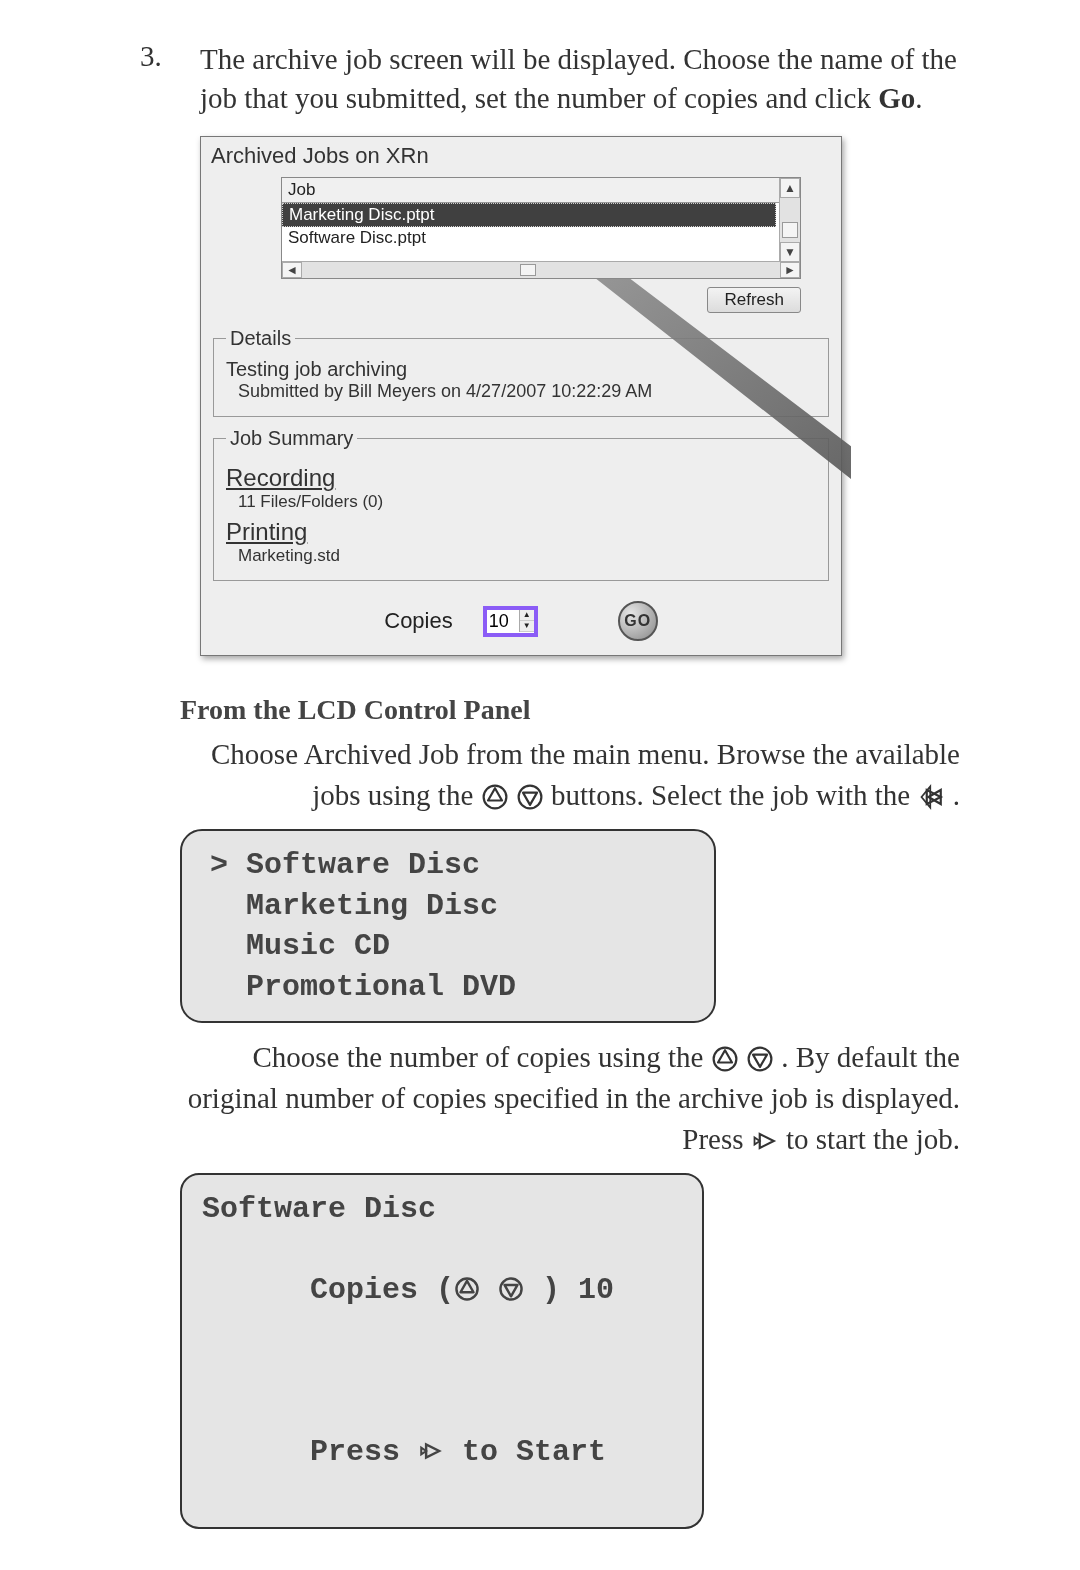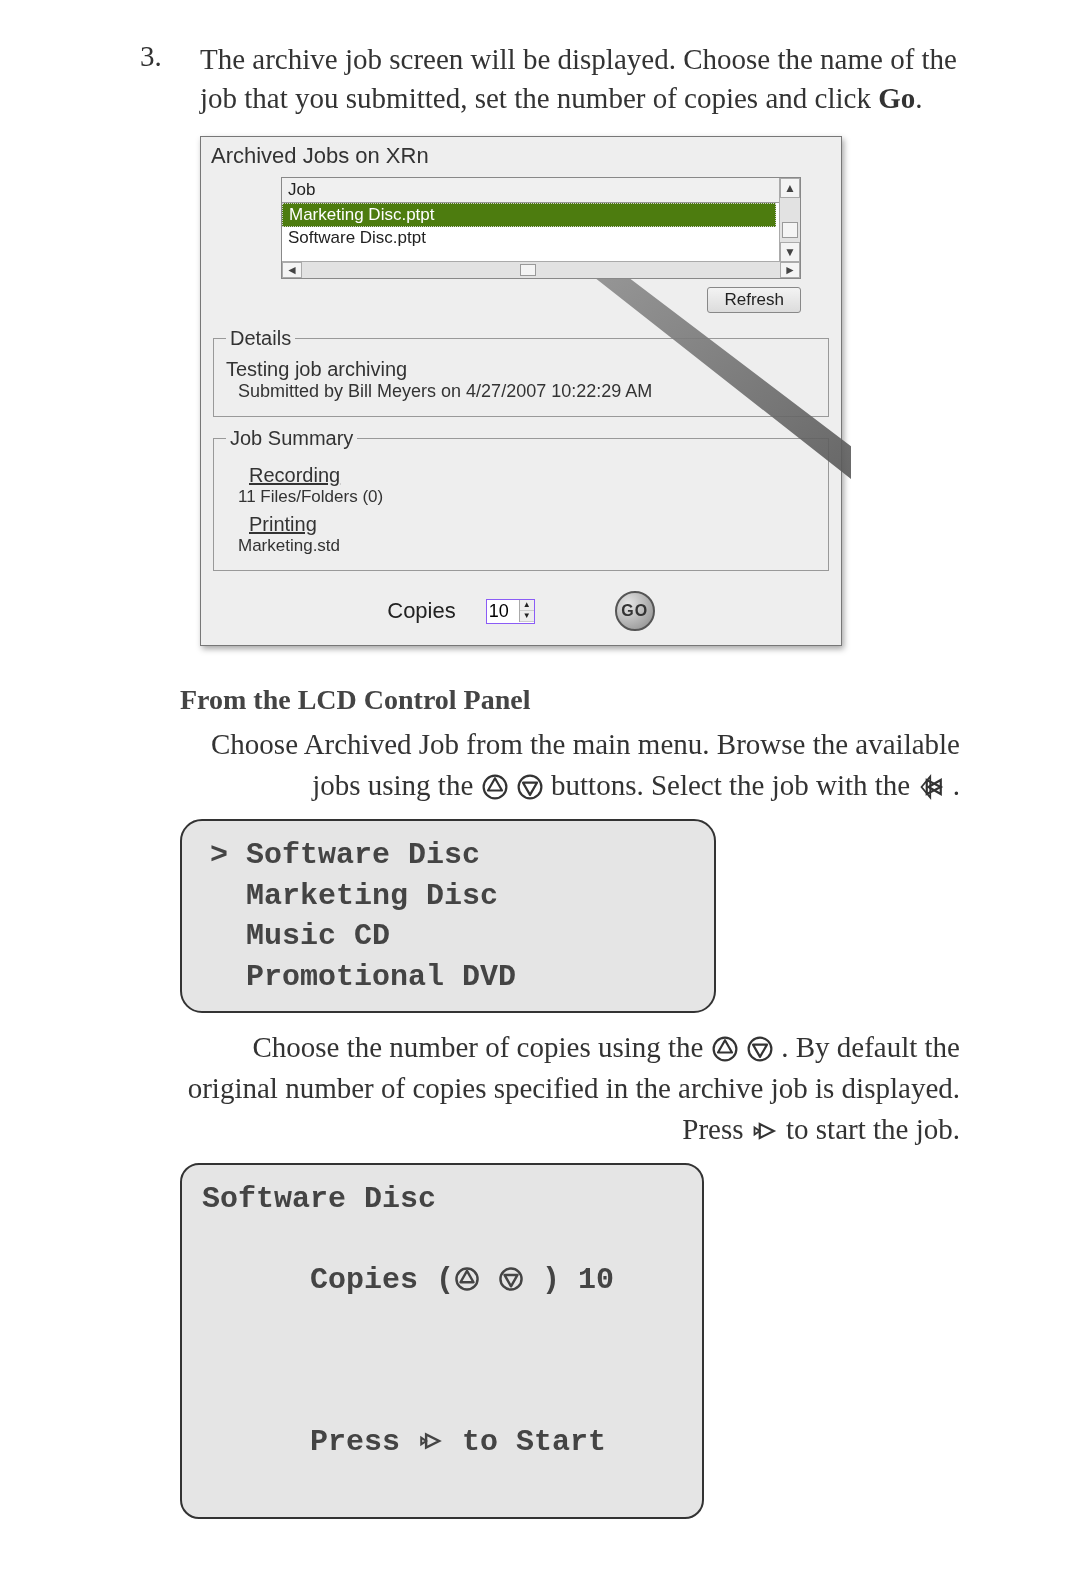--- a/index.html
+++ b/index.html
@@ -61,21 +61,21 @@
   }
   .job-rows {
     font-size: 17px;
     padding: 0 0 12px 0;
   }
   .job-row {
     padding: 1px 6px;
     white-space: nowrap;
   }
   .job-row.selected {
-    background: #4d7c0f;
+    background: #404040;
     color: #fff;
     border: 1px dotted #cfcfcf;
     margin-right: 24px;
   }
   .vscroll {
     position: absolute;
     right: 0; top: 0; bottom: 16px;
     width: 20px;
     background: #e2e2e2;
     border-left: 1px solid #aaa;
@@ -143,36 +143,35 @@
     padding: 0 4px;
     font-size: 20px;
   }
   .sub {
     font-size: 18px;
     padding-left: 12px;
     color: #333;
   }
   .hd {
     text-decoration: underline;
-    font-size: 20px;
+    font-size: 24px;
     margin-top: 6px;
-    margin-left: 23px;
   }
   .copies-row {
     display: flex;
     align-items: center;
     justify-content: center;
     gap: 30px;
     padding: 10px 0 14px 0;
     font-size: 22px;
   }
   .spinner {
     display: inline-flex;
     align-items: center;
-    border: 1px solid #8b5cf6;
+    border: 4px solid #8b5cf6;
     background: #fff;
     font-family: Tahoma, Verdana, sans-serif;
     font-size: 18px;
   }
   .spinner input {
     width: 28px;
     border: none;
     text-align: left;
     padding: 1px 2px;
     font-size: 18px;

